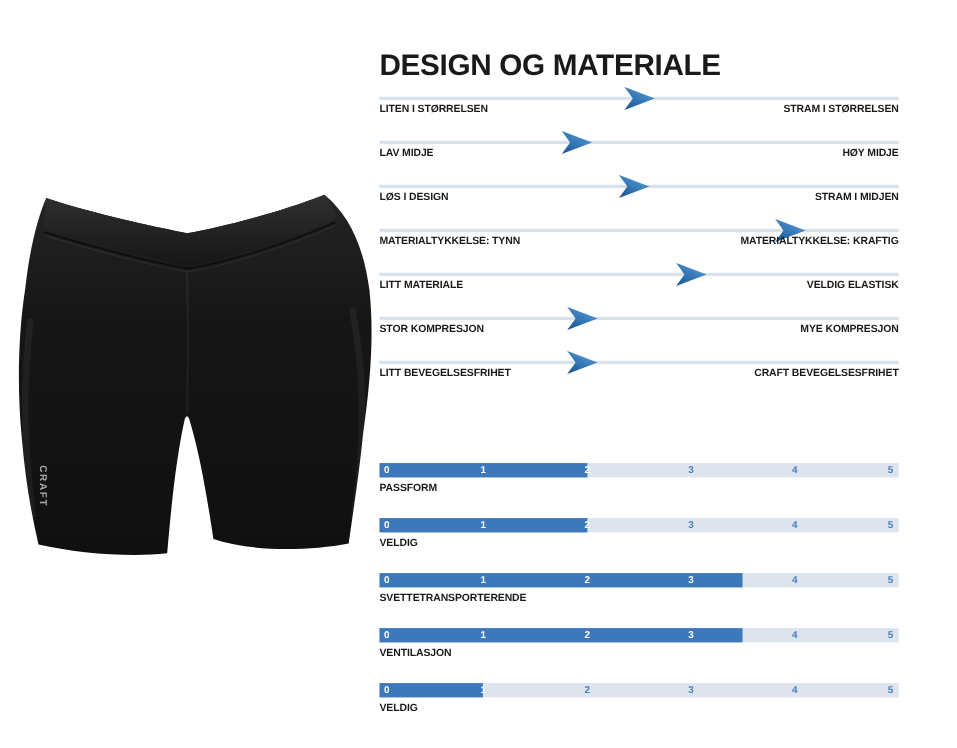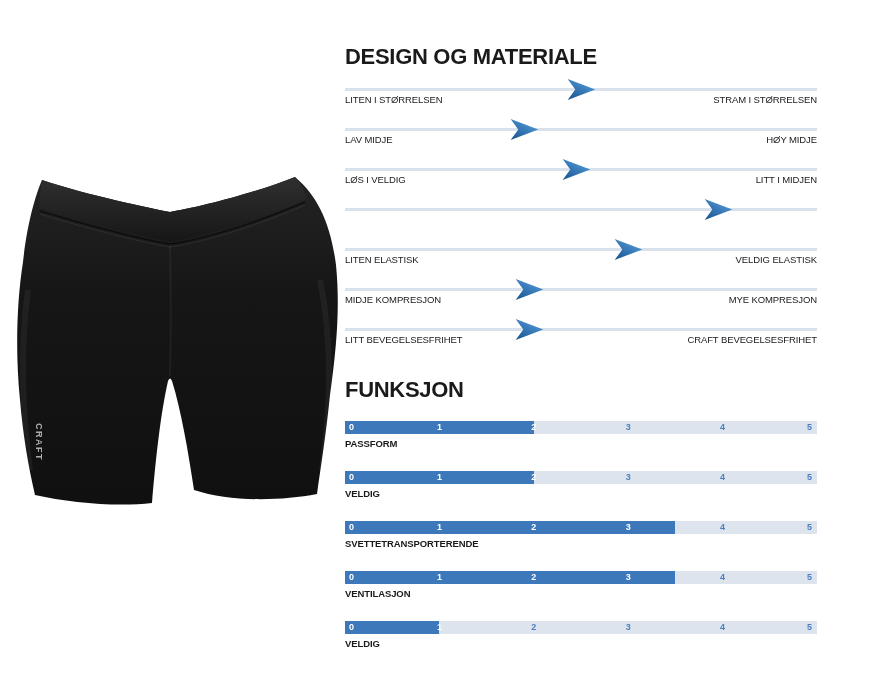--- a/index.html
+++ b/index.html
@@ -4,31 +4,31 @@
 <style>
   html,body{margin:0;padding:0;background:#ffffff;}
   body{font-family:"Liberation Sans",sans-serif;}
   .page{position:relative;width:870px;height:680px;background:#ffffff;overflow:hidden;}
 
   
   .product{position:absolute;left:0;top:170px;width:345px;height:345px;}
 
   
   .content{position:absolute;left:345px;top:0;width:472px;height:680px;}
-  .section-title{position:absolute;left:0;margin:0;font-size:22px;font-weight:700;
+  .section-title{position:absolute;left:0;margin:0;font-size:27px;font-weight:700;
     color:var(--heading,#1a1a1a);letter-spacing:-0.3px;white-space:nowrap;}
   #design-title{top:44px;}
   #funksjon-title{top:377px;}
 
   .scales{position:absolute;left:0;top:78px;width:100%;}
   .scale-row{position:relative;height:40px;}
   .scale-track{position:absolute;left:0;right:0;top:10px;height:3px;background:var(--scale-track,#d9e2ec);}
   .scale-arrow{position:absolute;top:1px;width:30px;height:21px;}
   .scale-labels{position:absolute;left:0;right:0;top:16px;display:flex;justify-content:space-between;
-    font-size:9.5px;font-weight:400;color:#1a1a1a;letter-spacing:-0.1px;}
+    font-size:9.5px;font-weight:700;color:#1a1a1a;letter-spacing:-0.1px;}
 
   .bars{position:absolute;left:0;top:421px;width:100%;}
   .bar-row{position:relative;height:50px;}
   .bar{position:relative;height:13px;background:var(--bar-track,#dde4ee);}
   .bar-fill{position:absolute;left:0;top:0;bottom:0;background:var(--bar-fill,#3c78ba);}
   .bar-nums{position:absolute;left:0;right:0;top:0;bottom:0;}
   .bar-num{position:absolute;top:0;line-height:13px;font-size:9px;font-weight:700;}
   .bar-label{position:absolute;left:0;top:17px;font-size:9.5px;font-weight:700;color:#1a1a1a;letter-spacing:-0.1px;}
 </style>
 </head>
@@ -108,63 +108,66 @@
           <span>LAV MIDJE</span>
           <span>HØY MIDJE</span>
         </div>
       </div>
       <div class="scale-row">
         <div class="scale-track"></div>
         <svg class="scale-arrow" viewBox="0 0 30 22" style="left: calc(49% - 15px);">
             <polygon points="1,0 30,11 1,22 9,11" fill="url(#arrowGrad)"></polygon>
           </svg>
         <div class="scale-labels">
-          <span>LØS I VELDIG</span>
-          <span>LITT I MIDJEN</span>
+          <span>LØS I DESIGN</span>
+          <span>STRAM I MIDJEN</span>
         </div>
       </div>
       <div class="scale-row">
         <div class="scale-track"></div>
         <svg class="scale-arrow" viewBox="0 0 30 22" style="left: calc(79% - 15px);">
             <polygon points="1,0 30,11 1,22 9,11" fill="url(#arrowGrad)"></polygon>
           </svg>
+        <div class="scale-labels">
+          <span>MATERIALTYKKELSE: TYNN</span>
+          <span>MATERIALTYKKELSE: KRAFTIG</span>
+        </div>
       </div>
       <div class="scale-row">
         <div class="scale-track"></div>
         <svg class="scale-arrow" viewBox="0 0 30 22" style="left: calc(60% - 15px);">
             <polygon points="1,0 30,11 1,22 9,11" fill="url(#arrowGrad)"></polygon>
           </svg>
         <div class="scale-labels">
-          <span>LITEN ELASTISK</span>
+          <span>LITT MATERIALE</span>
           <span>VELDIG ELASTISK</span>
         </div>
       </div>
       <div class="scale-row">
         <div class="scale-track"></div>
         <svg class="scale-arrow" viewBox="0 0 30 22" style="left: calc(39% - 15px);">
             <polygon points="1,0 30,11 1,22 9,11" fill="url(#arrowGrad)"></polygon>
           </svg>
         <div class="scale-labels">
-          <span>MIDJE KOMPRESJON</span>
+          <span>STOR KOMPRESJON</span>
           <span>MYE KOMPRESJON</span>
         </div>
       </div>
       <div class="scale-row">
         <div class="scale-track"></div>
         <svg class="scale-arrow" viewBox="0 0 30 22" style="left: calc(39% - 15px);">
             <polygon points="1,0 30,11 1,22 9,11" fill="url(#arrowGrad)"></polygon>
           </svg>
         <div class="scale-labels">
           <span>LITT BEVEGELSESFRIHET</span>
           <span>CRAFT BEVEGELSESFRIHET</span>
         </div>
       </div>
     </div>
 
-    <h1 class="section-title" id="funksjon-title">FUNKSJON</h1>
 
     <div class="bars">
       <div class="bar-row">
         <div class="bar">
           <div class="bar-fill" style="width: 40%;"></div>
           <div class="bar-nums">
               <span class="bar-num" style="left: 4px; color: rgb(255, 255, 255);">0</span>
               <span class="bar-num" style="left: 20%; transform: translateX(-50%); color: rgb(255, 255, 255);">1</span>
               <span class="bar-num" style="left: 40%; transform: translateX(-50%); color: rgb(255, 255, 255);">2</span>
               <span class="bar-num" style="left: 60%; transform: translateX(-50%); color: rgb(74, 127, 192);">3</span>

